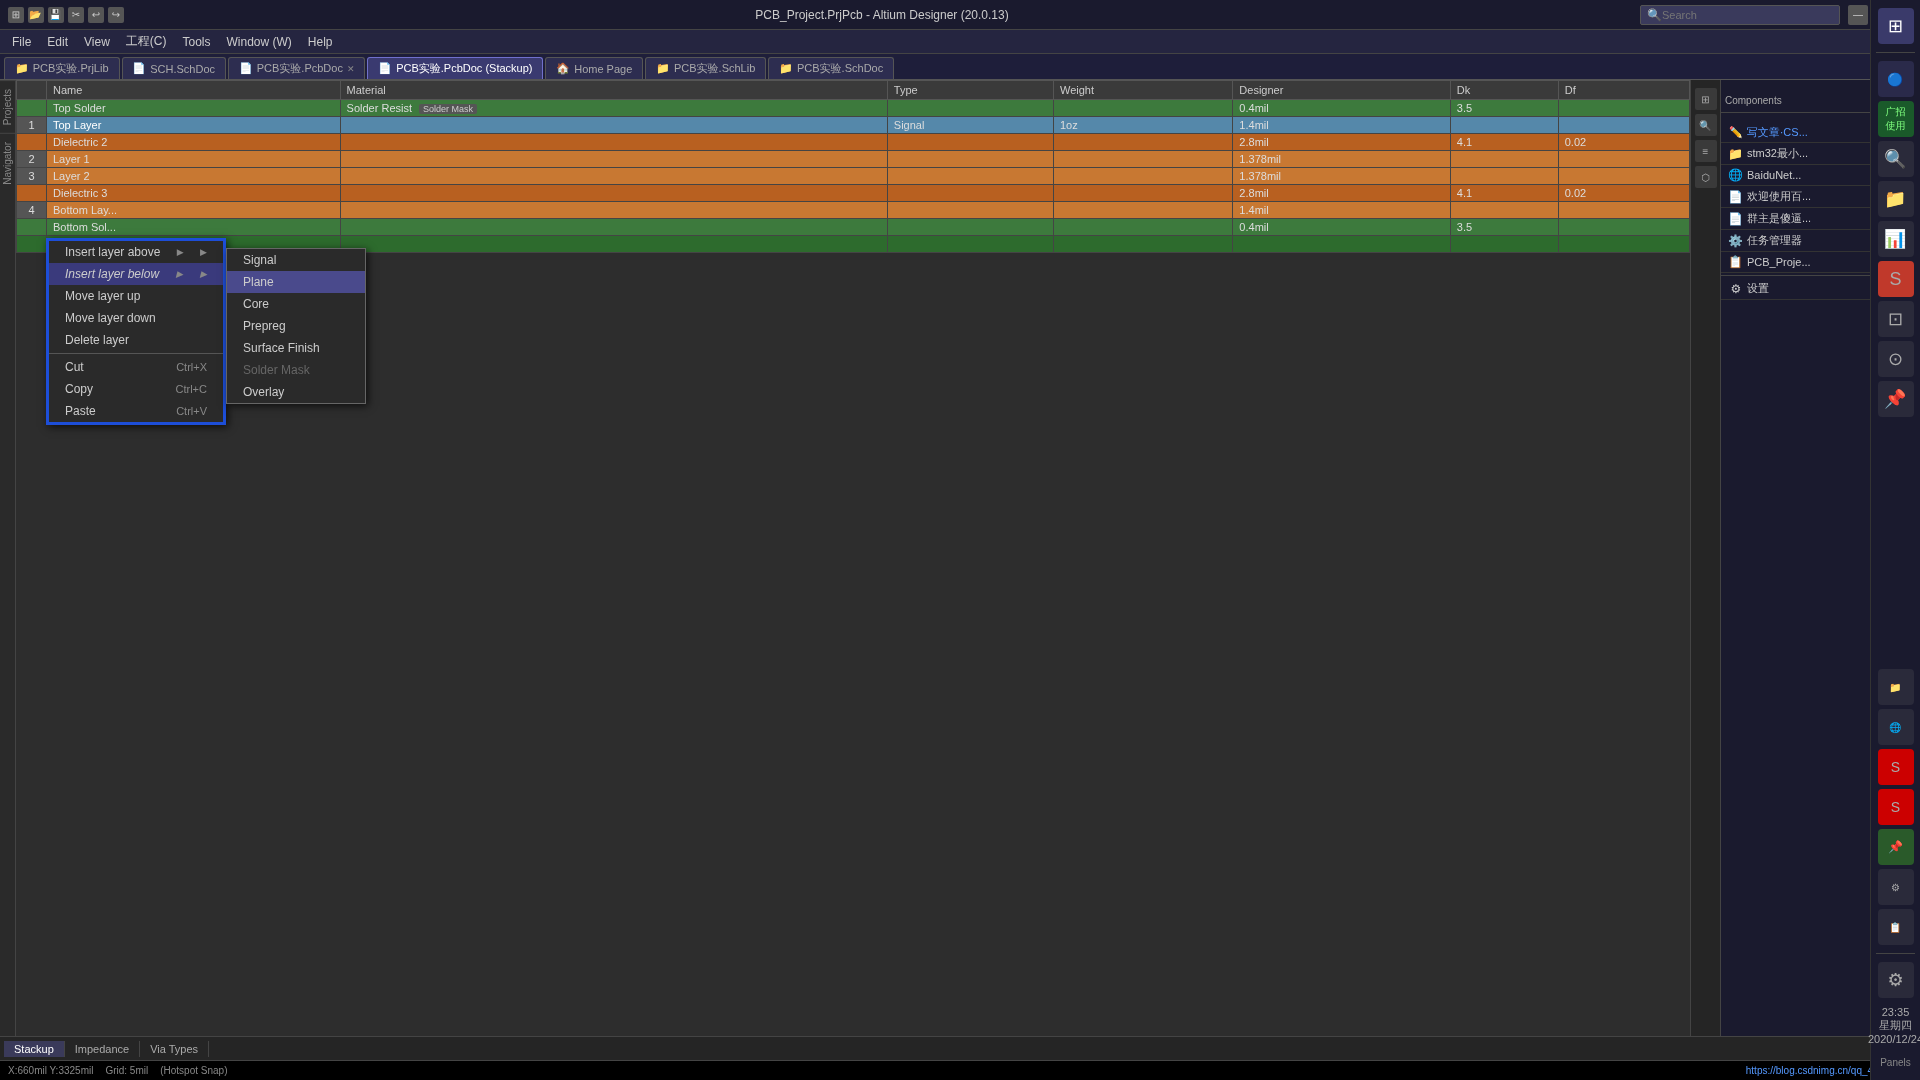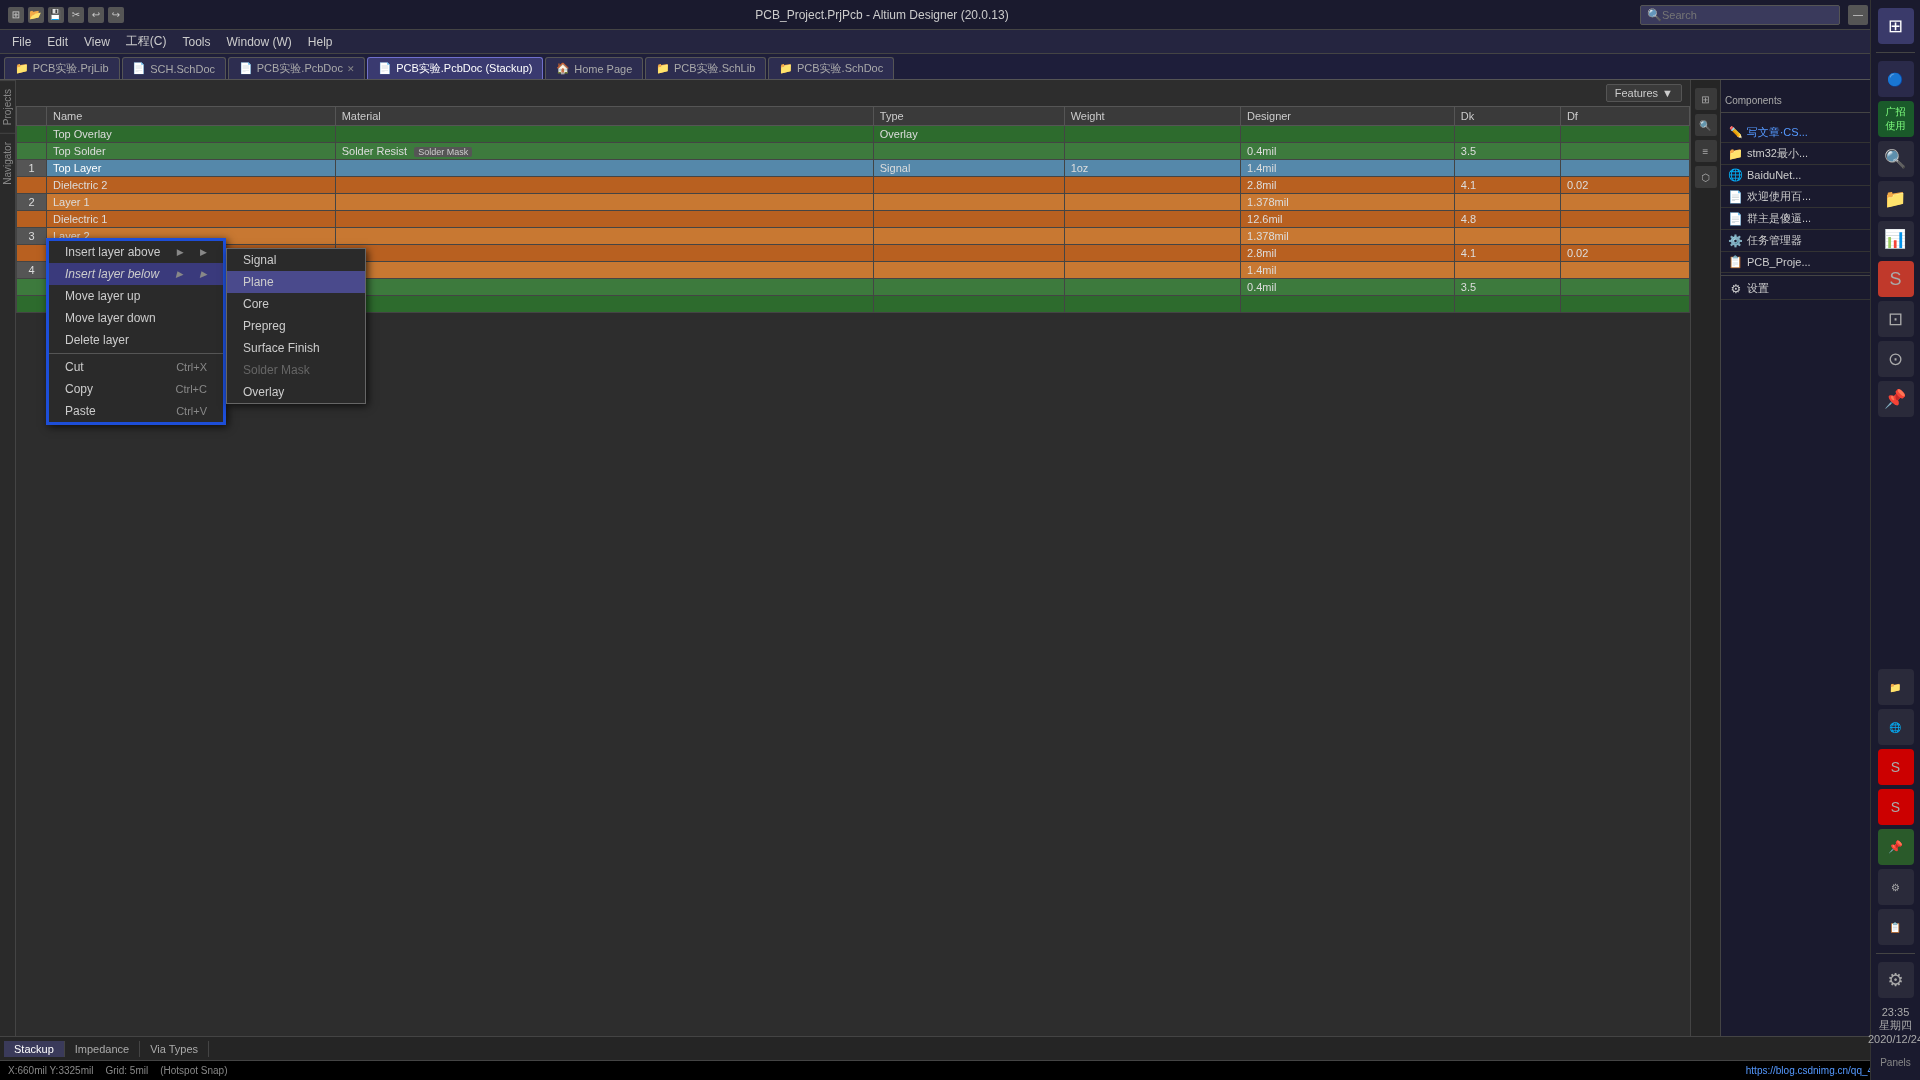--- a/index.html
+++ b/index.html
@@ -482,53 +482,37 @@
 
 <div id="main" style="position:relative;">
 
   <div id="vertical-tabs">
     <div class="vtab">Projects</div>
     <div class="vtab">Navigator</div>
   </div>
 
   <div id="content">
 
-    <div id="features-bar">
-      <button id="features-btn">
-        <span>Features</span>
-        <span>▼</span>
-      </button>
-    </div>
 
     <div id="stackup-table">
       <table>
         <thead>
           <tr>
             <th style="width:30px;"></th>
             <th>Name</th>
             <th>Material</th>
             <th>Type</th>
             <th>Weight</th>
             <th>Designer</th>
             <th>Dk</th>
             <th>Df</th>
           </tr>
         </thead>
         <tbody>
 
-          <tr class="row-overlay">
-            <td></td>
-            <td>Top Overlay</td>
-            <td></td>
-            <td>Overlay</td>
-            <td></td>
-            <td></td>
-            <td></td>
-            <td></td>
-          </tr>
 
           <tr class="row-solder">
             <td></td>
             <td>Top Solder</td>
             <td>Solder Resist <span class="solder-mask-badge">Solder Mask</span></td>
             <td></td>
             <td></td>
             <td>0.4mil</td>
             <td>3.5</td>
             <td></td>
@@ -560,30 +544,20 @@
             <td class="row-number-cell">2</td>
             <td>Layer 1</td>
             <td></td>
             <td></td>
             <td></td>
             <td>1.378mil</td>
             <td></td>
             <td></td>
           </tr>
 
-          <tr class="row-dielectric">
-            <td></td>
-            <td>Dielectric 1</td>
-            <td></td>
-            <td></td>
-            <td></td>
-            <td>12.6mil</td>
-            <td>4.8</td>
-            <td></td>
-          </tr>
 
           <tr class="row-signal">
             <td class="row-number-cell">3</td>
             <td>Layer 2</td>
             <td></td>
             <td></td>
             <td></td>
             <td>1.378mil</td>
             <td></td>
             <td></td>

